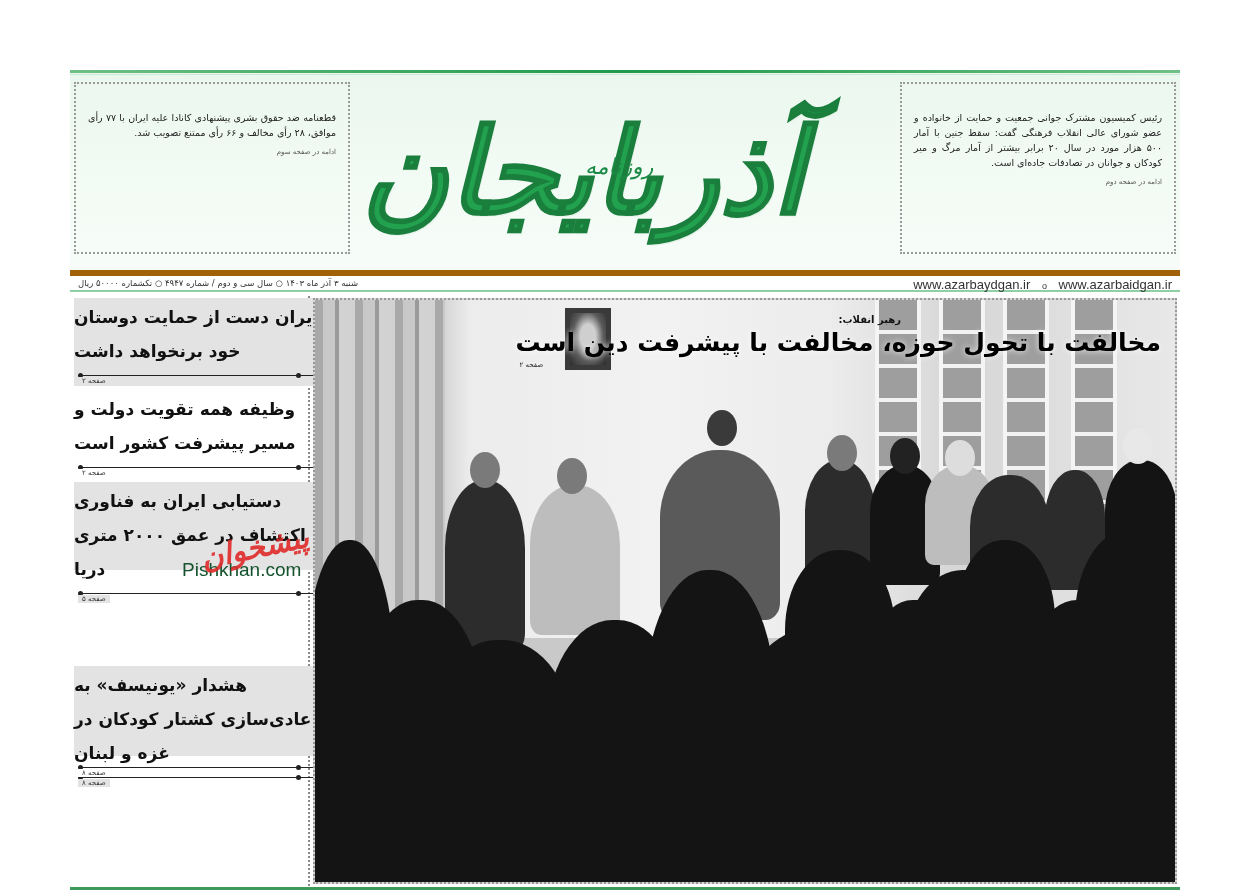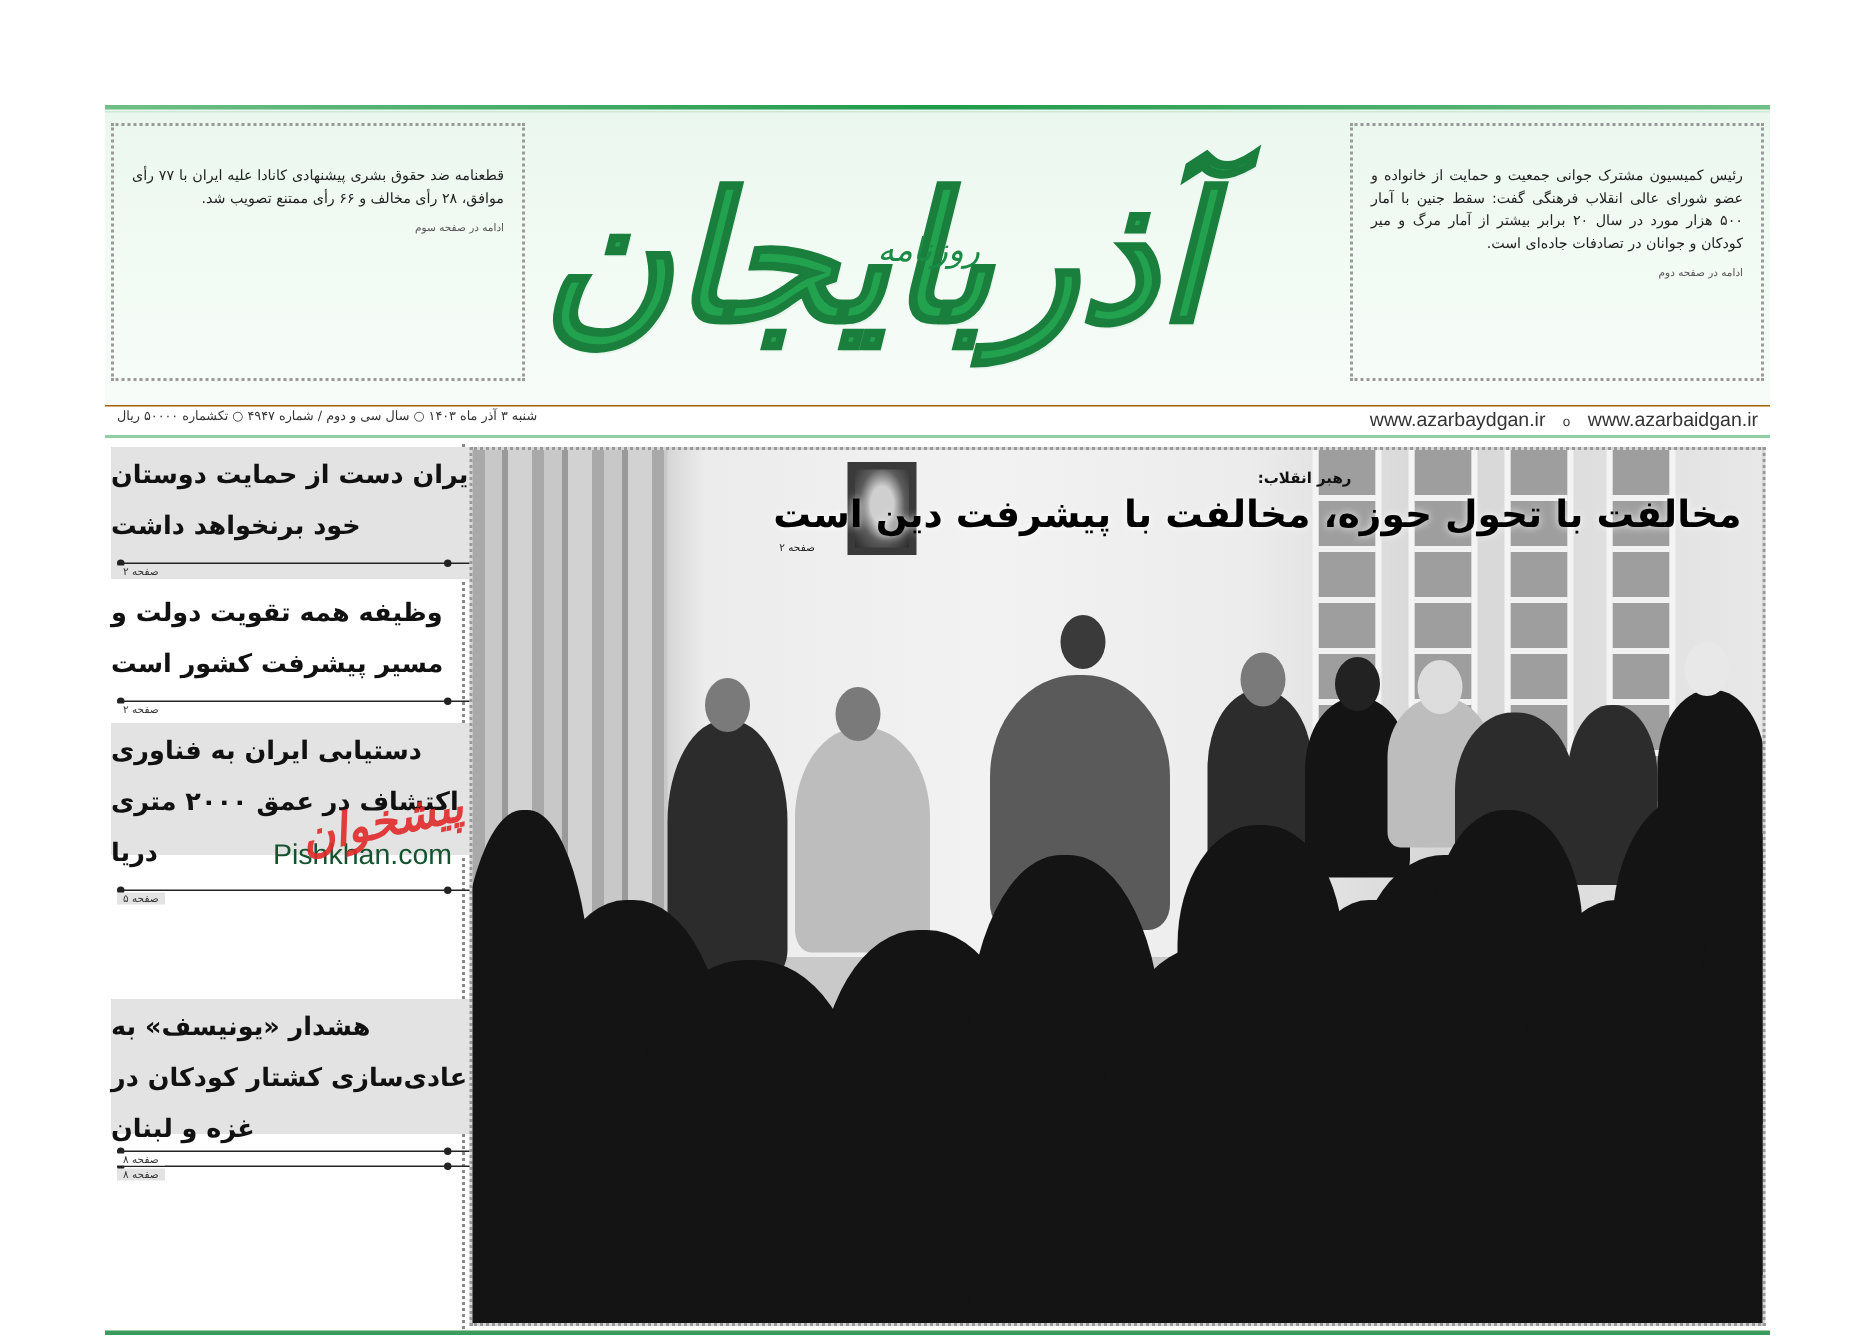--- a/index.html
+++ b/index.html
@@ -26,21 +26,21 @@
 
   .logo { position: absolute; left: 345px; top: 2px; width: 400px; height: 215px; }
   .logo-word { position: absolute; right: 0; top: 0; font-family: "DejaVu Serif", serif;
     font-size: 118px; font-weight: bold; color: #22a24f; direction: rtl;
     -webkit-text-stroke: 2px #1a7e3d; text-shadow: 0 0 0 #fff, 2px 2px 0 #e7f4eb;
     transform: skewX(-14deg); letter-spacing: -4px; line-height: 200px; white-space: nowrap; }
   .logo-small { position: absolute; left: 170px; top: 82px; font-family: "DejaVu Serif", serif;
     font-size: 22px; color: #1a8a45; direction: rtl; font-style: italic; }
 
   .info-bar { position: absolute; left: 0; top: 200px; width: 1110px; height: 22px;
-    border-top: 1px solid #a16207; border-bottom: 2px solid #8fcfa4; background: #fff; }
+    border-top: 6px solid #a16207; border-bottom: 2px solid #8fcfa4; background: #fff; }
   .info-left { position: absolute; left: 8px; top: 2px; font-size: 8.5px; direction: rtl; color: #333; }
   .info-right { position: absolute; right: 8px; top: 1px; font-family: "Liberation Sans", sans-serif;
     font-size: 13px; color: #333; }
   .info-right .sep { font-size: 9px; margin: 0 8px; }
 
   
   .sidebar { position: absolute; left: 0; top: 226px; width: 240px; height: 590px;
     border-right: 2px dotted #888; }
   .side-item { position: absolute; left: 4px; width: 265px; direction: rtl; text-align: left; }
   .side-item.grey { background: #e3e3e3; }

